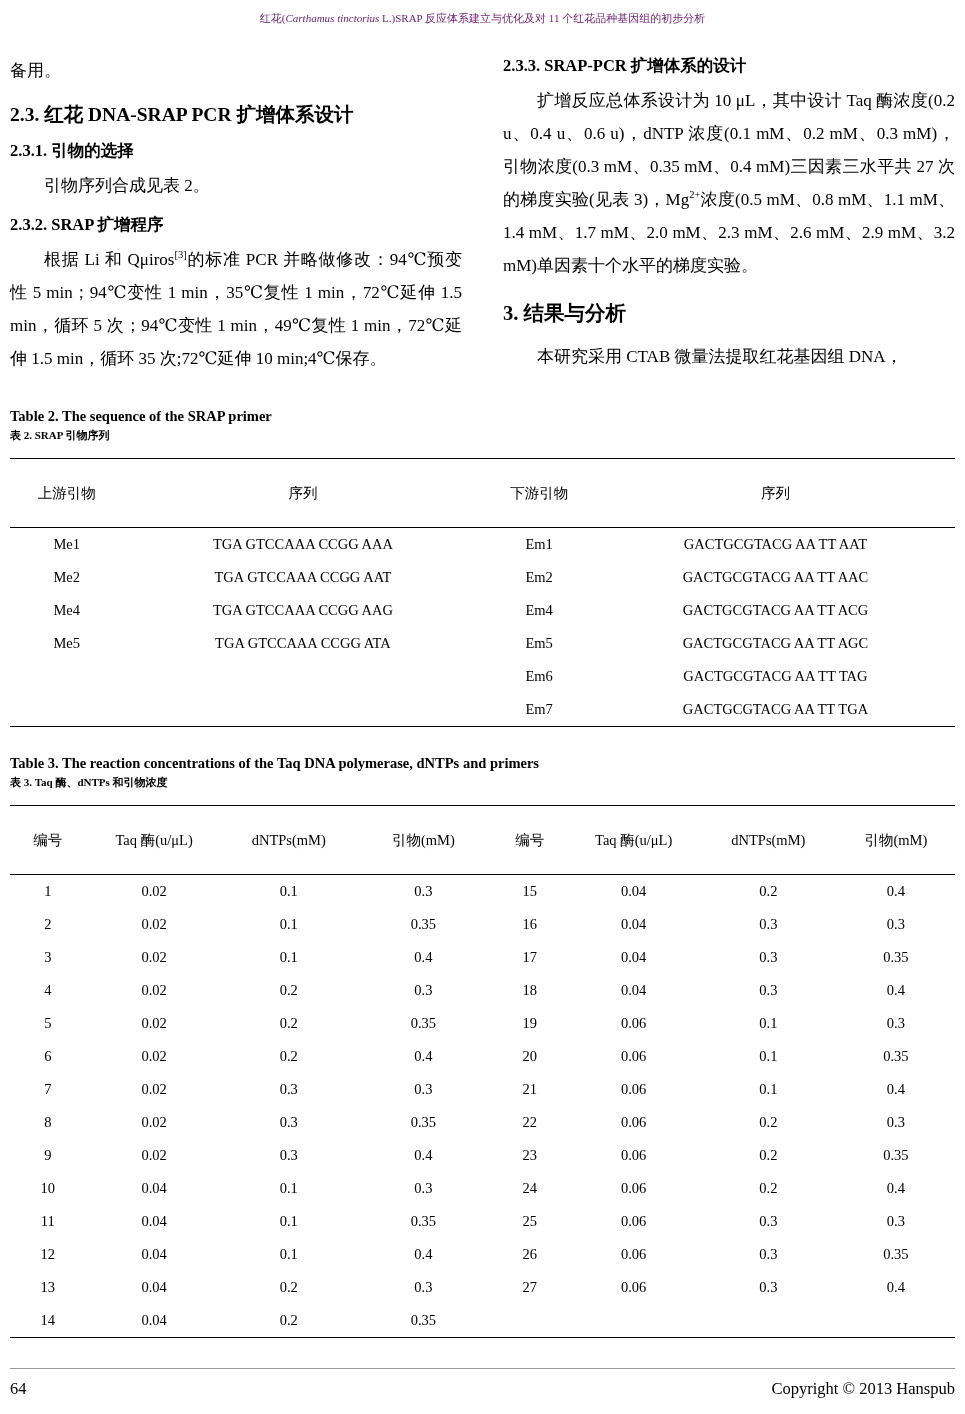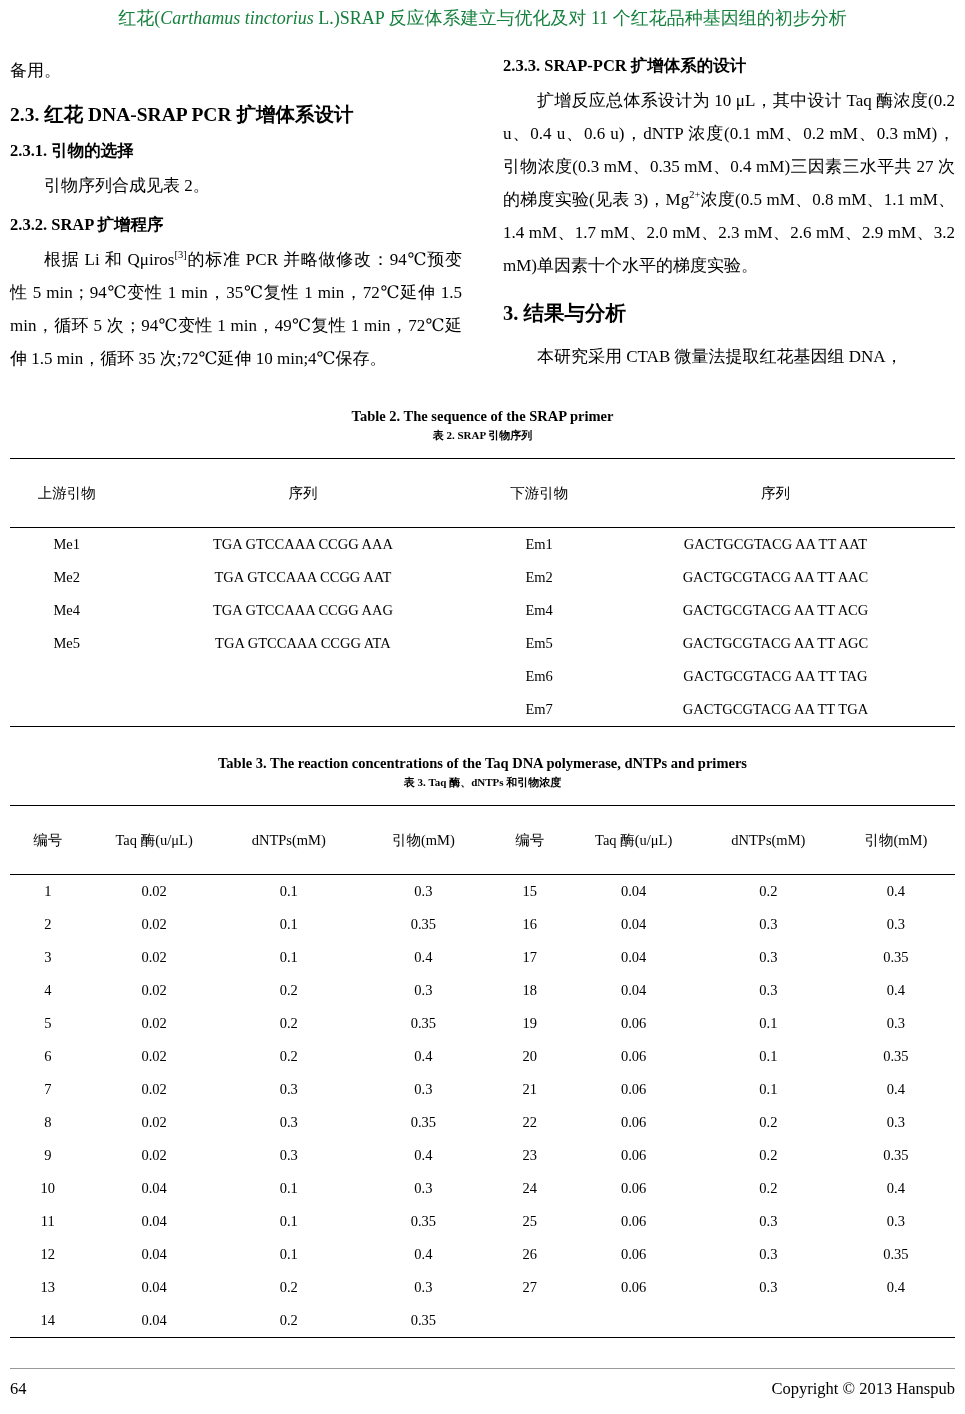--- a/index.html
+++ b/index.html
@@ -1,32 +1,32 @@
 <!DOCTYPE html>
 <html><head>
 <meta charset="utf-8">
 <style>
   * { margin:0; padding:0; box-sizing:border-box; }
   html, body { background:#ffffff; }
   body { width:965px; font-family:"Liberation Serif","DejaVu Serif",serif; color:#000; }
   .page { width:965px; min-height:1414px; background:#fff; padding:8px 10px 10px;
           display:flex; flex-direction:column; }
-  .running-header { text-align:center; font-size:18px; line-height:20px; color:#15803d; }
+  .running-header { text-align:center; font-size:11px; line-height:20px; color:#701a75; }
   .running-header i { font-style:italic; }
 
   .columns { display:flex; gap:41px; margin-top:26px; }
   .col { flex:1 1 0; font-size:17px; line-height:33px; text-align:justify; }
   .col p { text-indent:2em; }
   .col p.noindent { text-indent:0; }
   h2.sec { font-size:19.5px; line-height:26px; font-weight:bold; margin:15px 0 10px; text-align:left; }
   h3.subsec { font-size:16.5px; line-height:24px; font-weight:bold; margin:11px 0 6px; text-align:left; }
   h2.result { font-size:20.5px; line-height:28px; font-weight:bold; margin:17px 0 13px; text-align:left; }
   sup { font-size:0.62em; vertical-align:super; line-height:0; }
 
-  .caption { text-align:center; font-weight:bold; font-size:14.5px; line-height:19px; }
+  .caption { text-align:left; font-weight:bold; font-size:14.5px; line-height:19px; }
   .caption .cap-zh { font-size:11px; }
   .cap2 { margin-top:32px; }
   .cap3 { margin-top:27px; }
 
   table.data { width:100%; border-collapse:collapse; font-size:14.5px; margin-top:13px;
                border-top:1.5px solid #000; border-bottom:1.5px solid #000; }
   table.data thead th { font-weight:normal; border-bottom:1px solid #000; padding:26px 4px;
                         text-align:center; line-height:16px; }
   table.data td { text-align:center; padding:9px 4px; line-height:15px; }
 

